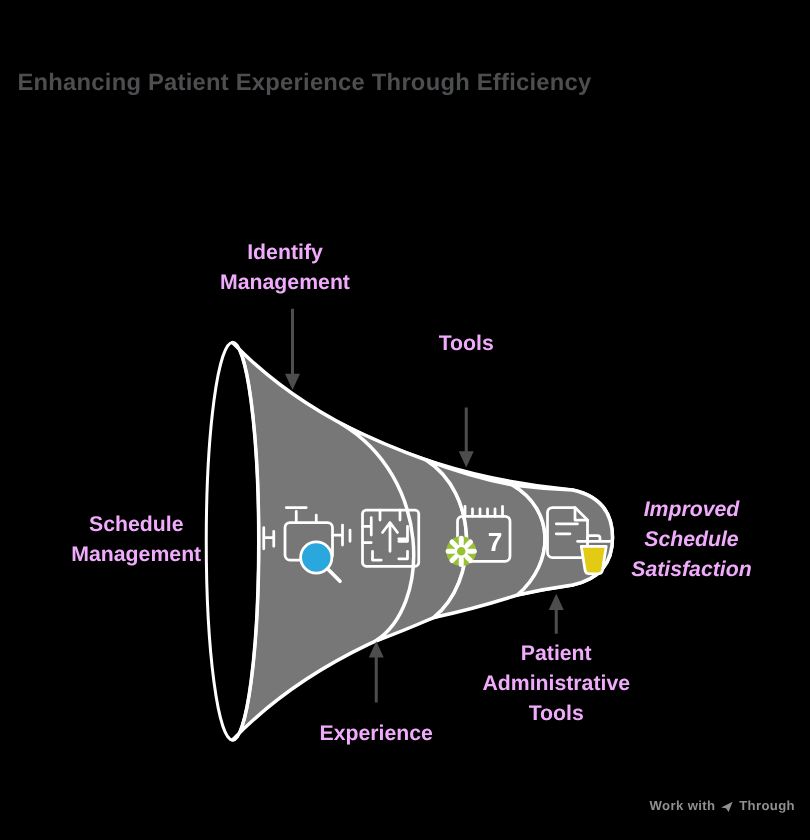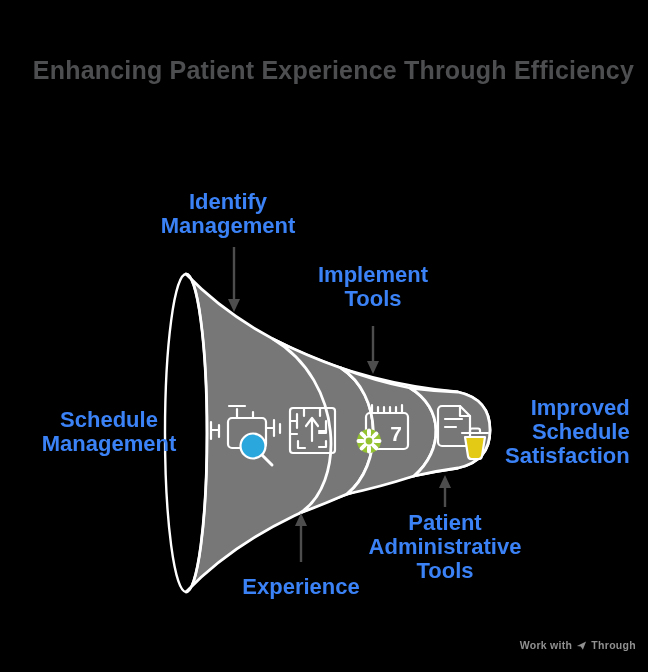--- a/index.html
+++ b/index.html
@@ -2,30 +2,30 @@
 <html><head>
 <meta charset="utf-8">
 <style>
   html,body{margin:0;padding:0;background:#000;}
   .canvas{
     position:relative;width:648px;height:672px;background:#000000;
     font-family:"Liberation Sans", sans-serif;overflow:hidden;
   }
   .title{
     position:absolute;left:324px;top:56px;transform:translateX(-50%);
-    width:620px;text-align:right;
-    font-size:25px;font-weight:700;color:#4D4E50;letter-spacing:.2px;
+    width:620px;text-align:left;
+    font-size:19px;font-weight:700;color:#4D4E50;letter-spacing:.2px;
     white-space:nowrap;
   }
   .lbl{
-    position:absolute;color:#3b82f6;
-    font-size:22px;line-height:24px;font-weight:600;
+    position:absolute;color:#f0abfc;
+    font-size:17px;line-height:24px;font-weight:600;
     text-align:center;transform:translateX(-50%);white-space:nowrap;
   }
-  .lbl.left-align{transform:none;text-align:right;}
+  .lbl.left-align{transform:none;text-align:center;font-style:italic;}
   svg{position:absolute;left:0;top:0;}
   .seg{stroke:#FFFFFF;stroke-width:2.8;stroke-linejoin:round;fill:#777;}
   .icon{stroke:#FFFFFF;stroke-width:2.2;fill:none;stroke-linecap:round;stroke-linejoin:round;}
   .arrowline{stroke:#4D4D4D;stroke-width:2.4;fill:none;}
   .arrowhead{fill:#4D4D4D;stroke:none;}
   .credit{
     position:absolute;right:12px;bottom:21px;display:flex;align-items:center;gap:4px;
     color:#909090;font-size:10.5px;font-weight:600;letter-spacing:.3px;
   }
 </style>
@@ -111,21 +111,20 @@
       <polygon class="arrowhead" points="445,475 439,488 451,488"></polygon>
     </g>
   </svg>
 
   <div class="lbl" style="left:228px;top:190px">
     <div>Identify</div>
     <div>Management</div>
   </div>
 
   <div class="lbl" style="left:373px;top:263px">
-    <div>Implement</div>
     <div>Tools</div>
   </div>
 
   <div class="lbl" style="left:109px;top:408px">
     <div>Schedule</div>
     <div>Management</div>
   </div>
 
   <div class="lbl left-align" style="left:505px;top:396px">
     <div>Improved</div>

